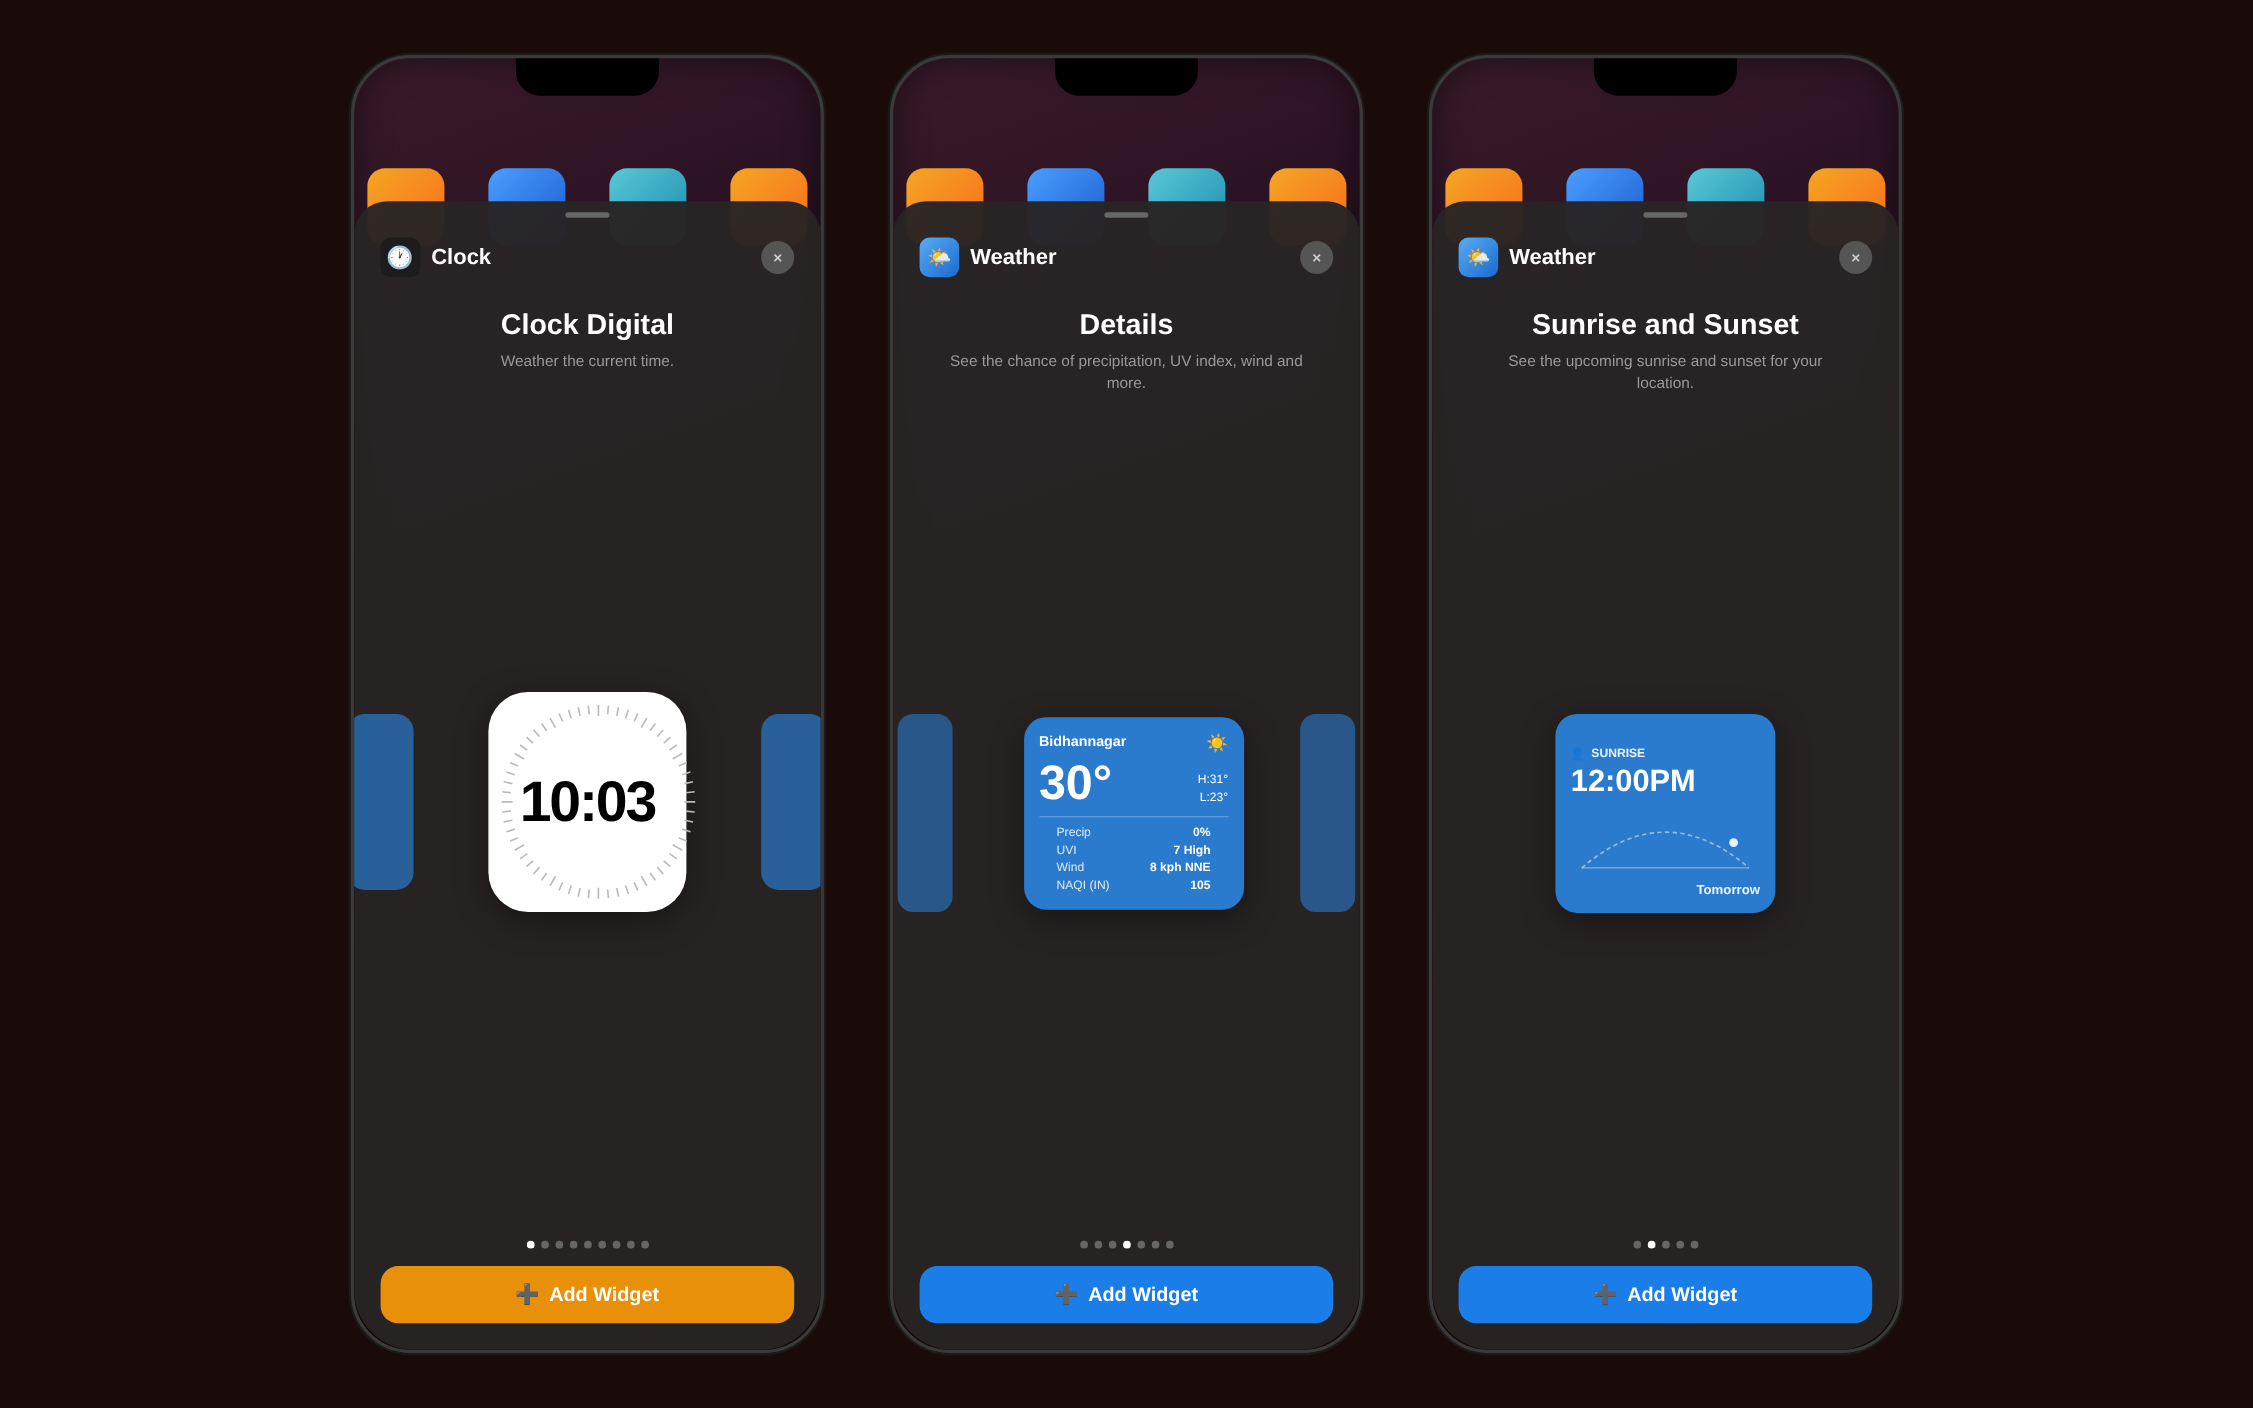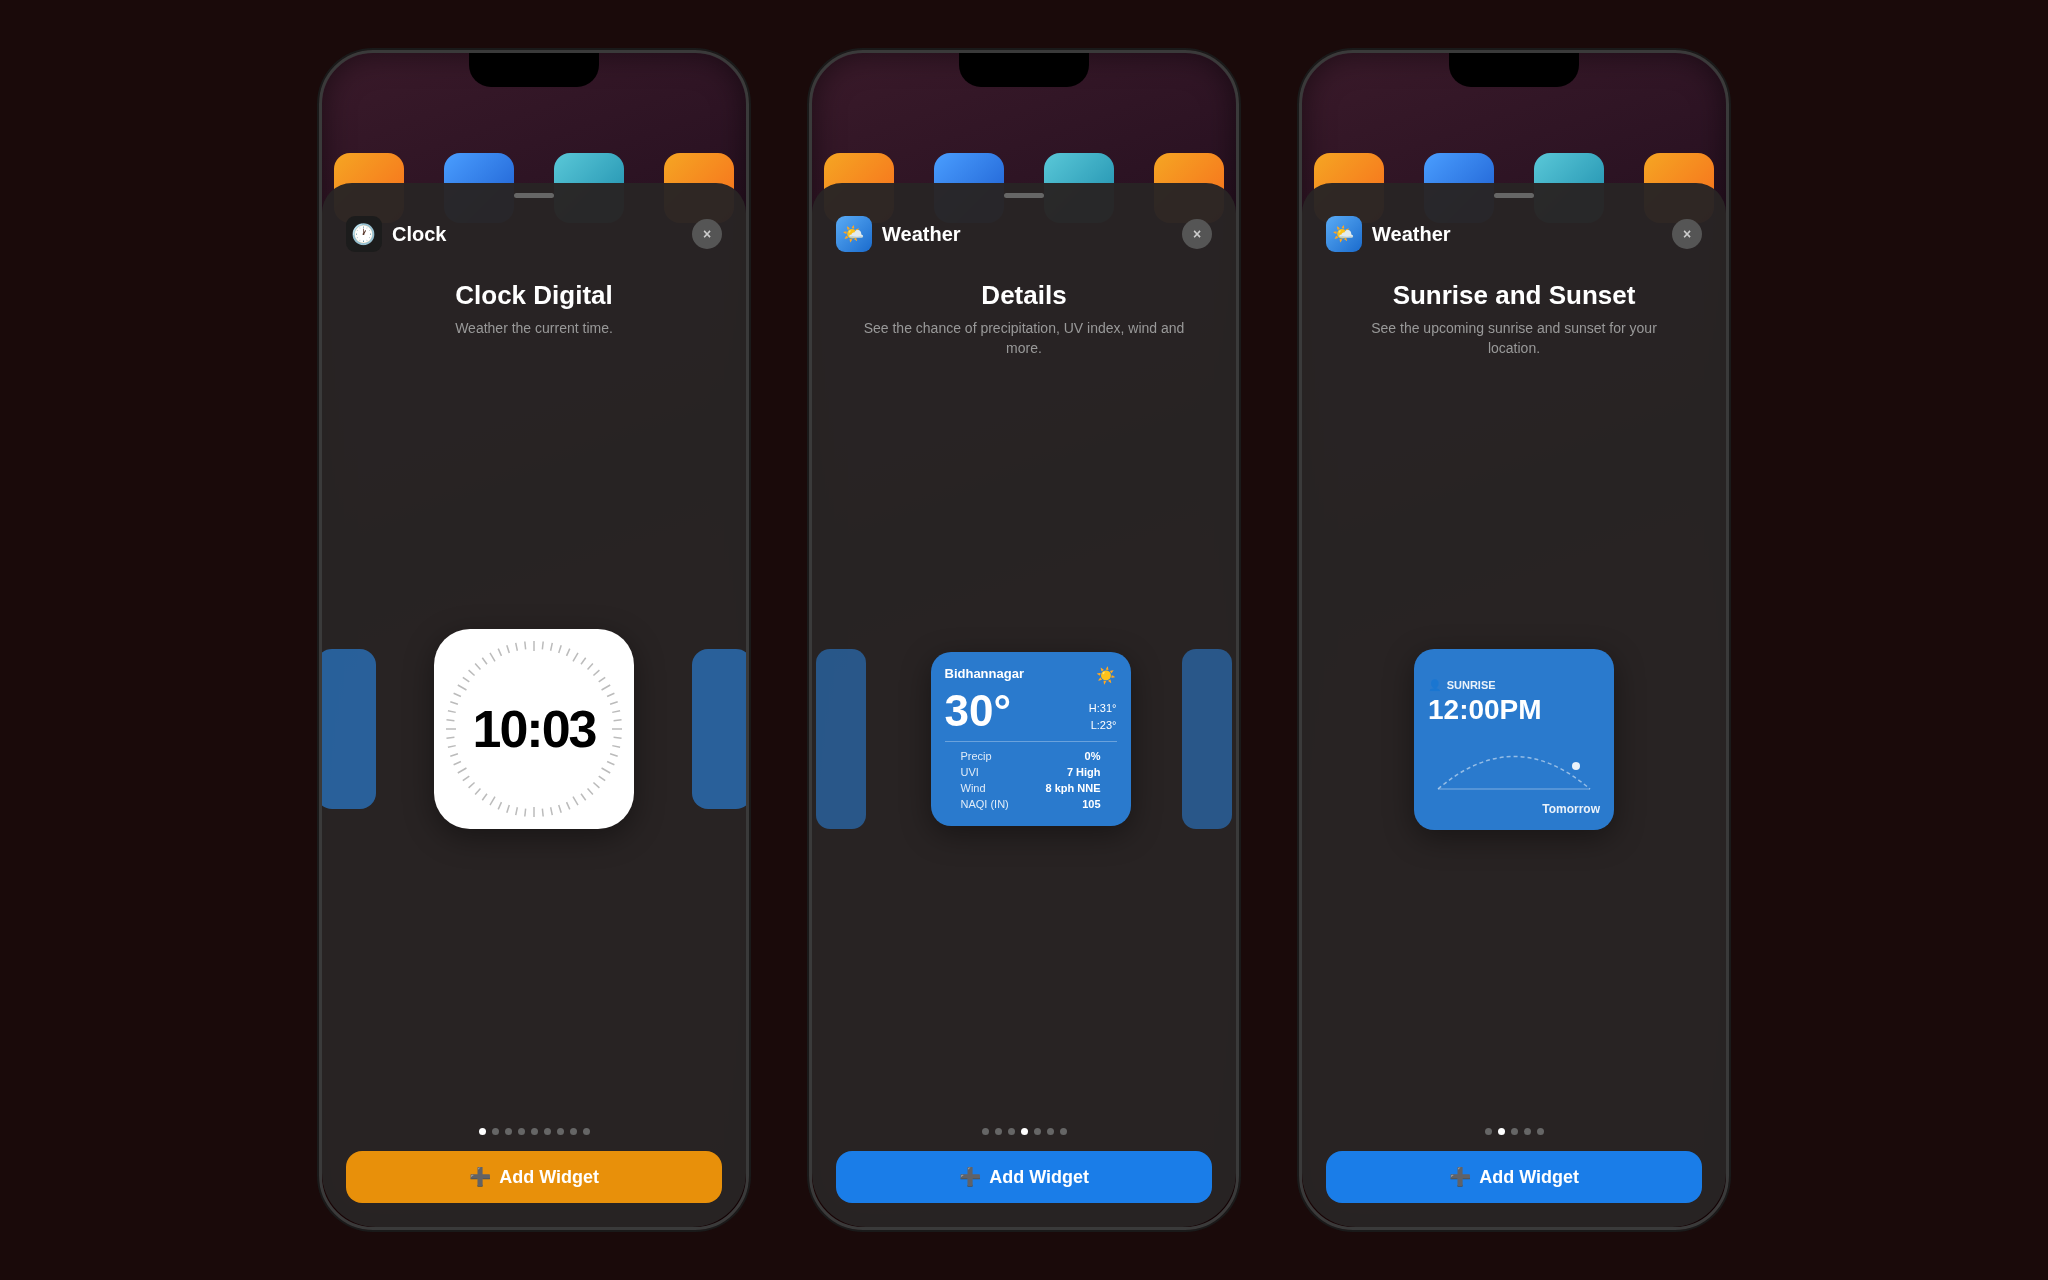--- a/index.html
+++ b/index.html
@@ -180,21 +180,21 @@
       flex: 1;
       display: flex;
       align-items: center;
       justify-content: center;
       width: 100%;
       position: relative;
     }
 
     
     .clock-widget {
-      width: 200px;
+      width: 180px;
       height: 200px;
       background: #fff;
       border-radius: 36px;
       display: flex;
       align-items: center;
       justify-content: center;
       flex-direction: column;
       position: relative;
       box-shadow: 0 8px 30px rgba(0,0,0,0.4);
     }

